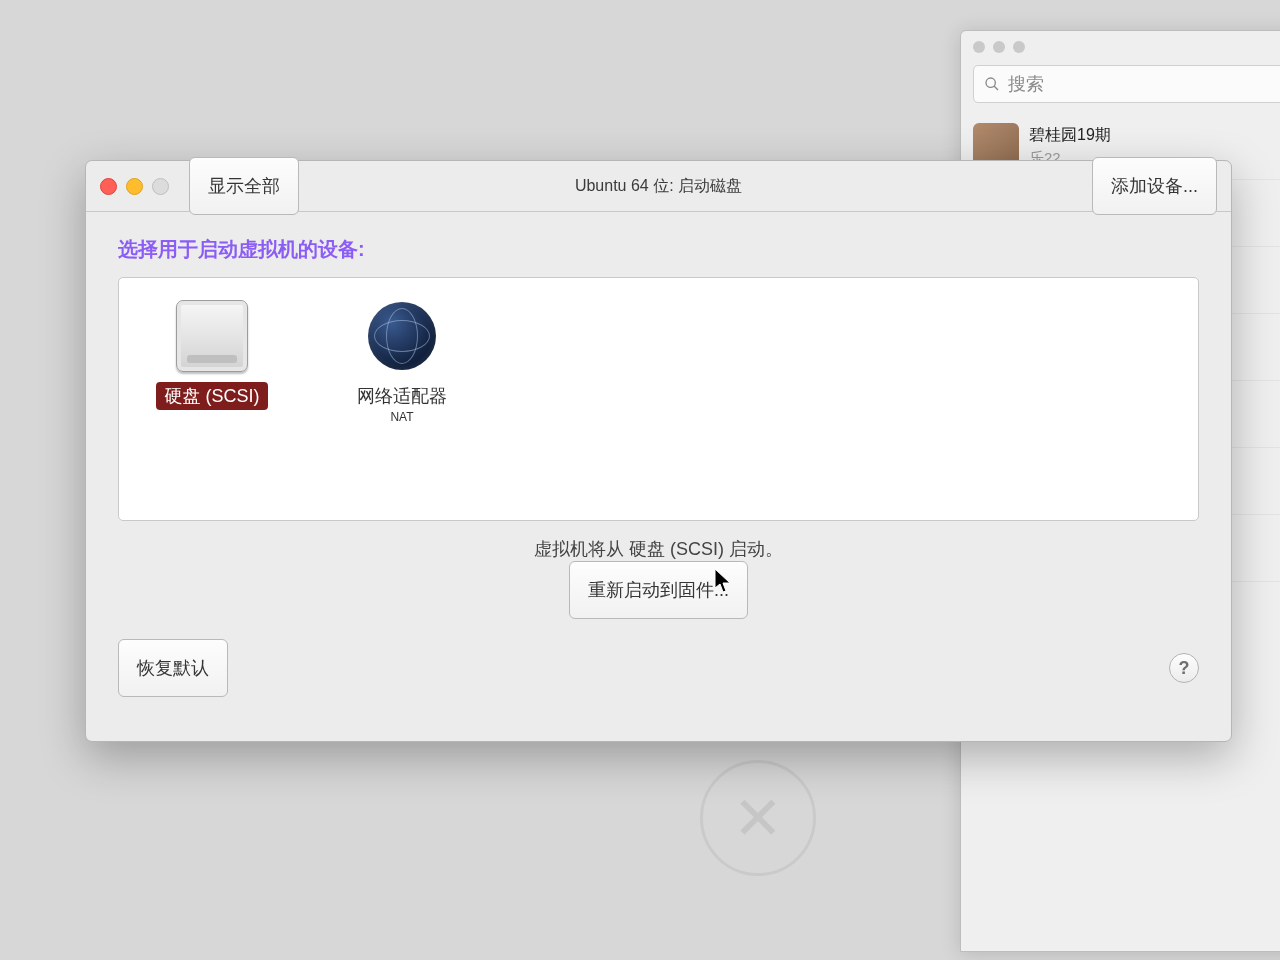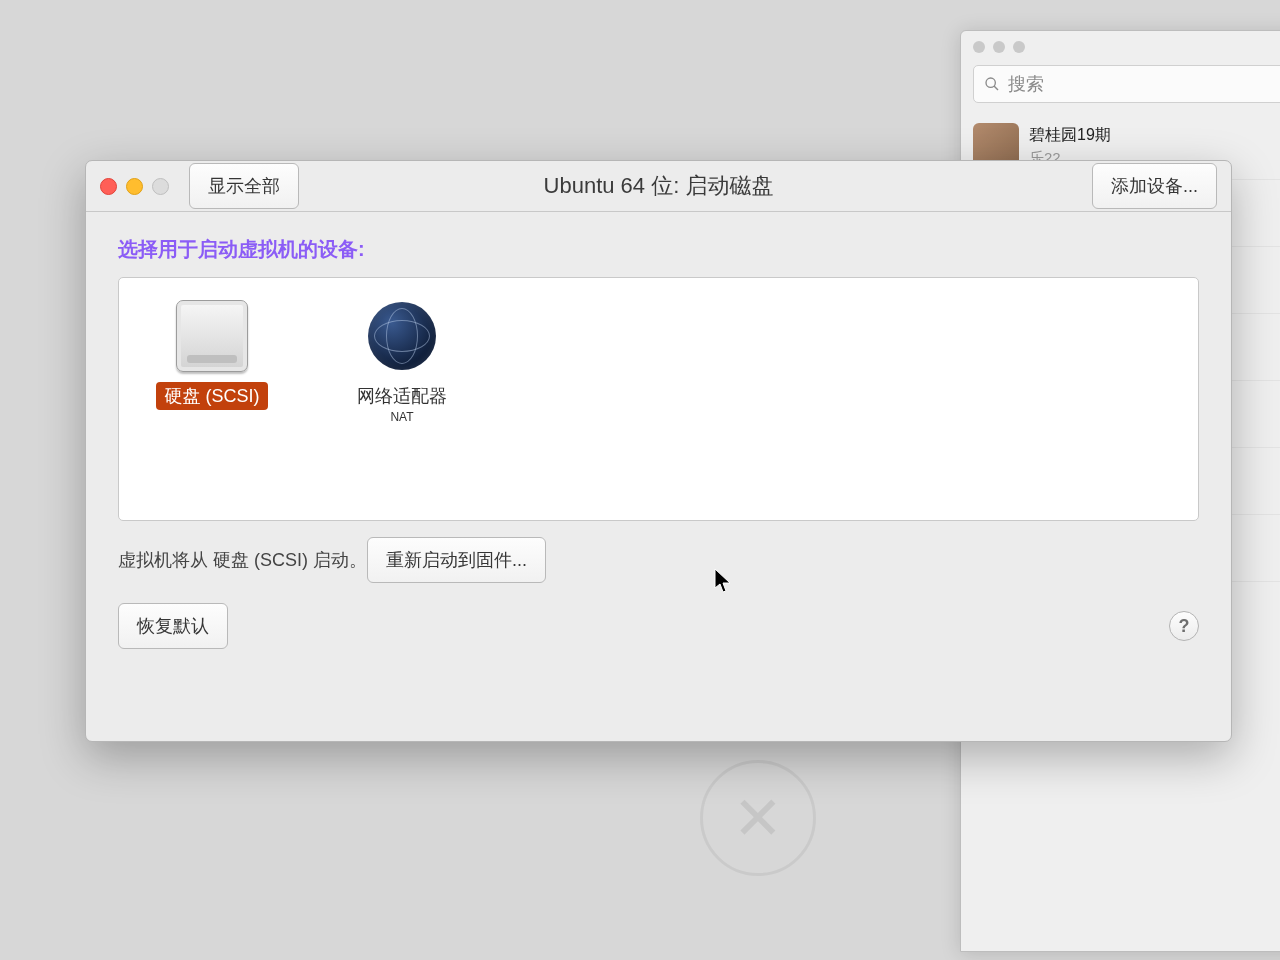--- a/index.html
+++ b/index.html
@@ -101,32 +101,32 @@
   }
   .traffic { display:flex; gap:9px; align-items:center; }
   .tdot { width:15px; height:15px; border-radius:50%; }
   .tdot.red { background:#ff5f57; border:1px solid #e24238;}
   .tdot.yellow { background:#ffbd2e; border:1px solid #e1a116;}
   .tdot.gray { background:#dcdcdc; border:1px solid #bfbfbf;}
   .btn {
     background: linear-gradient(#fdfdfd,#f1f1f1);
     border:1px solid #b9b9b9;
     border-radius:6px;
-    padding:10px 18px;
+    padding:16px 18px;
     font-size:18px;
     color:#363636;
     cursor:pointer;
     white-space:nowrap;
   }
   .showall { margin-left:20px; }
   .title {
     position:absolute;
     left:0; right:0;
     text-align:center;
-    font-size:22px;
+    font-size:16px;
     color:#3b3b3b;
     font-weight:500;
     pointer-events:none;
   }
   .add-device { margin-left:auto; z-index:1;}
 
   .body { padding: 24px 32px 18px 32px; }
   .prompt { font-size:20px; color:#8b5cf6; font-weight:600; margin-bottom:14px;}
   .device-box {
     background:#fff;
@@ -146,21 +146,21 @@
     width:80px; height:80px;
     display:flex; align-items:center; justify-content:center;
     margin-bottom:6px;
   }
   .device .label{
     font-size:18px; color:#333; text-align:center;
     padding:2px 8px; border-radius:4px; line-height:1.35;
     white-space:nowrap;
   }
   .device.selected .label{
-    background:#c2410c; color:#fff;
+    background:#7f1d1d; color:#fff;
   }
   .device .sublabel{ font-size:12px; color:#333; text-align:center; }
 
   
   .hdd-icon{
     width:70px;height:70px;border-radius:7px;
     background:linear-gradient(#f7f7f7,#d2d2d2);
     border:1px solid #9c9c9c;
     position:relative;
     box-shadow:inset 0 0 0 4px #e6e6e6, 0 2px 2px rgba(0,0,0,.25);
@@ -189,22 +189,23 @@
     box-shadow:inset 0 0 10px rgba(255,255,255,.1);
   }
   .net-icon::before,.net-icon::after{
     content:"";position:absolute;border:1px solid rgba(180,200,230,.5);
     border-radius:50%;
   }
   .net-icon::before{ inset:6px 18px; }
   .net-icon::after{ inset:18px 6px; }
 
   .status-row{
-    display:flex; align-items:center; 
+    display:flex; align-items:center; justify-content:space-between;
     margin-top:16px;
+    flex-direction:column;
   }
   .status-text{font-size:18px;color:#444;}
   .footer-row{
     display:flex; align-items:center; justify-content:space-between;
     margin-top:20px;
   }
   .help{
     width:28px;height:28px;border-radius:50%;
     border:1px solid #b4b4b4;
     background:linear-gradient(#fdfdfd,#ececec);

